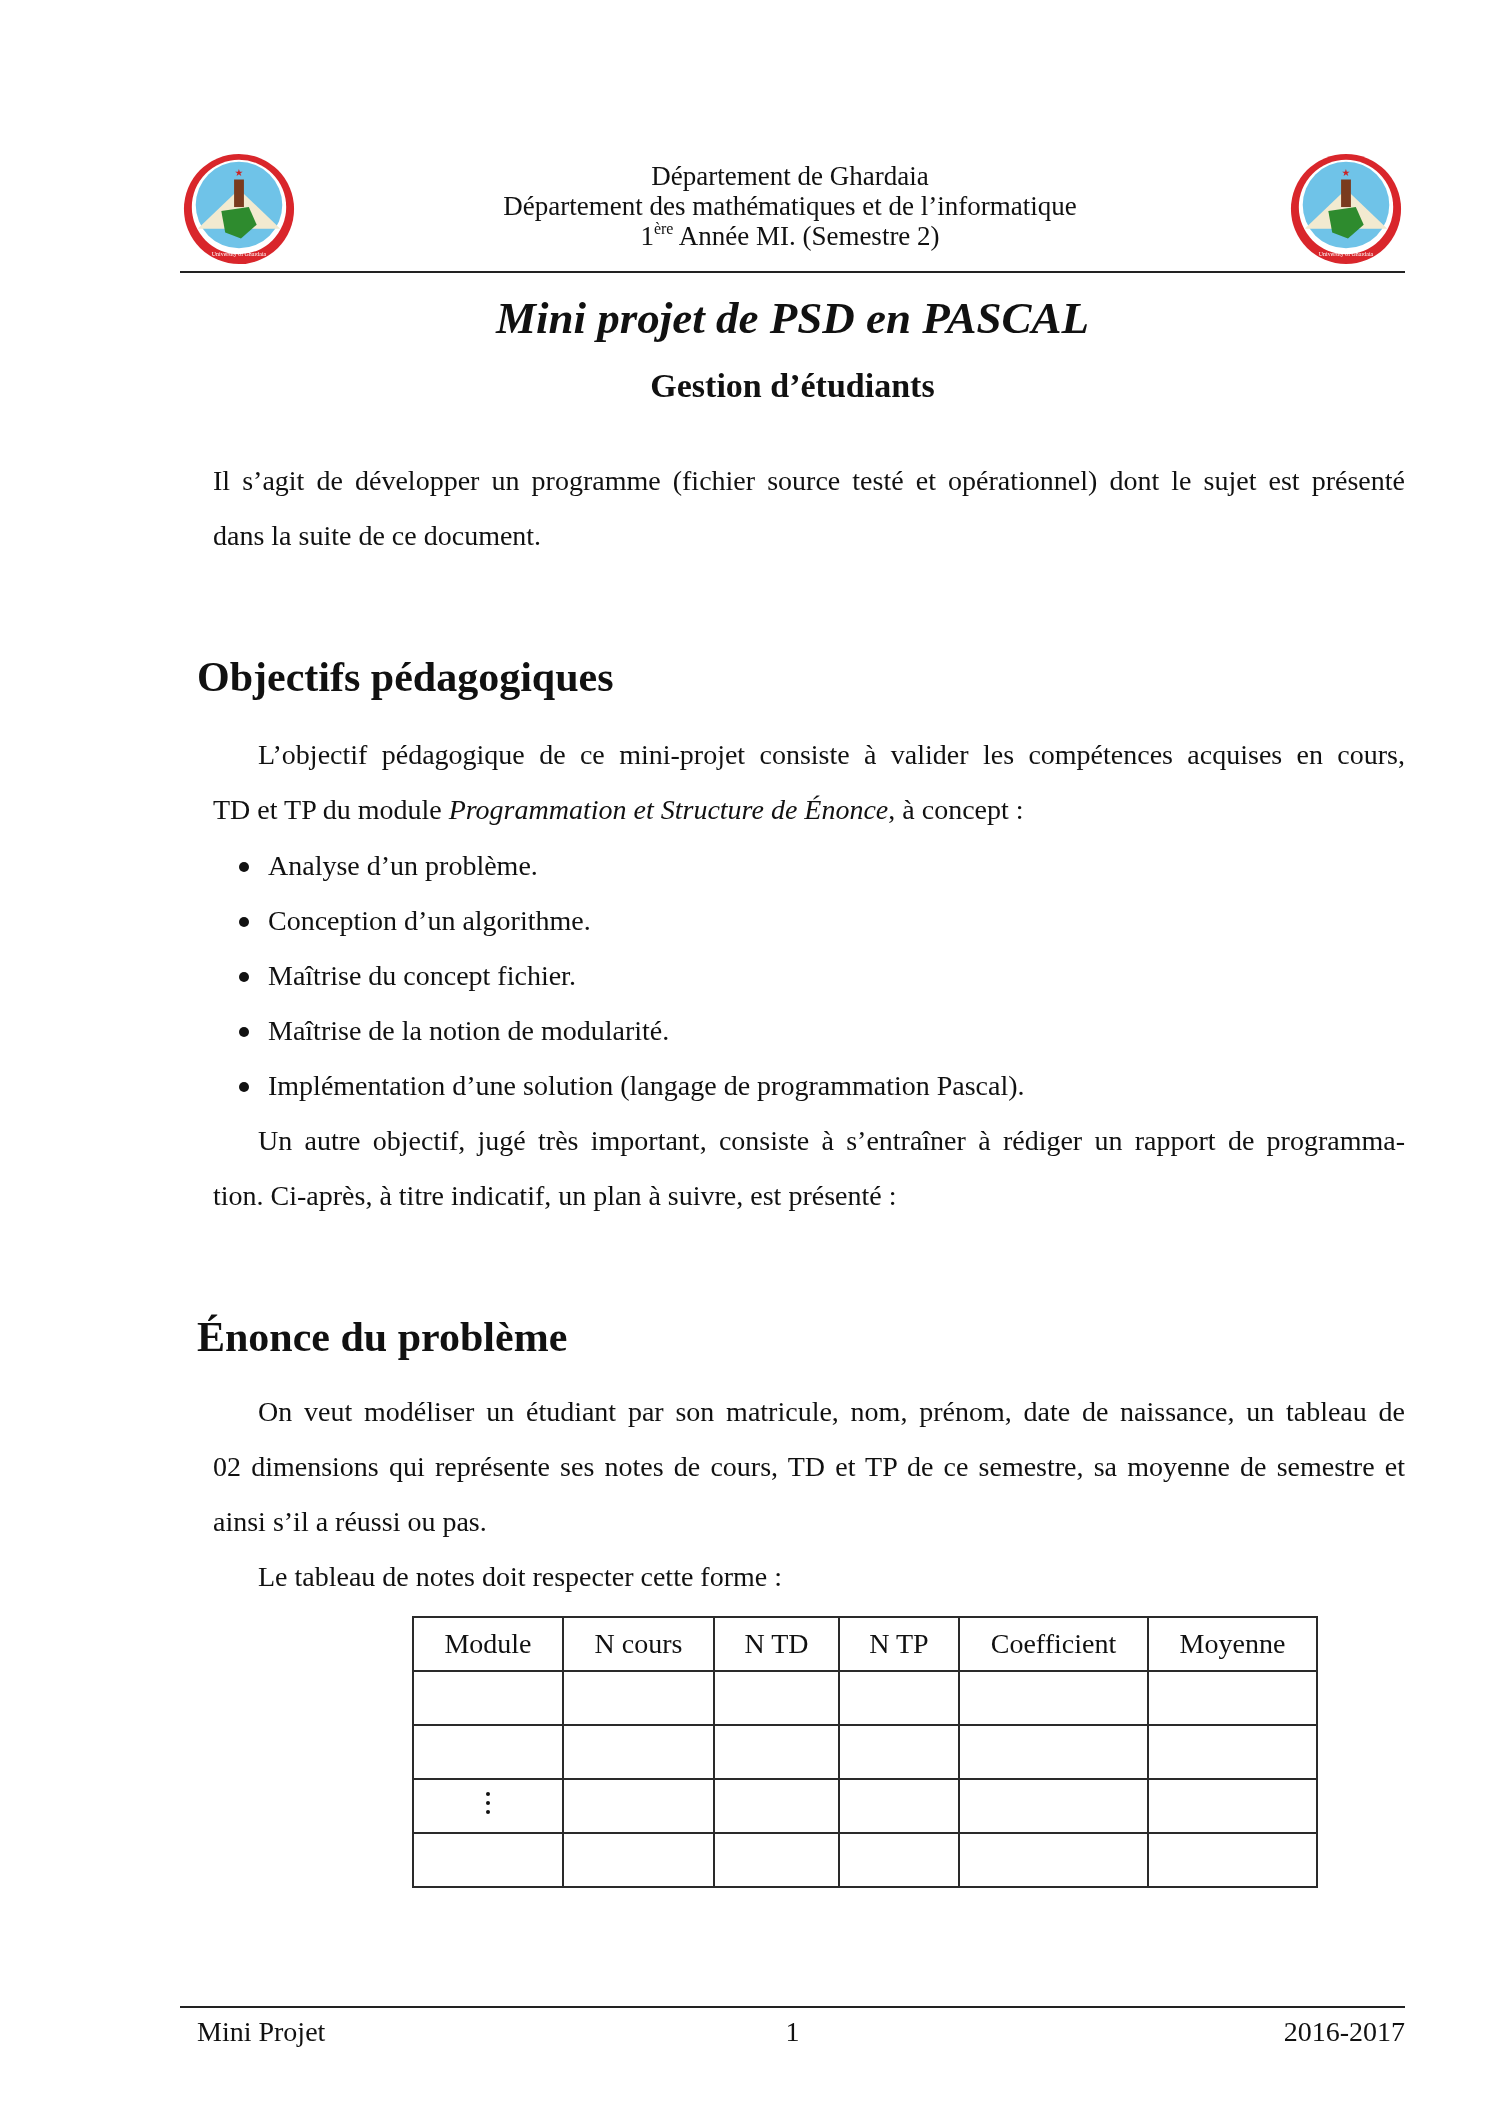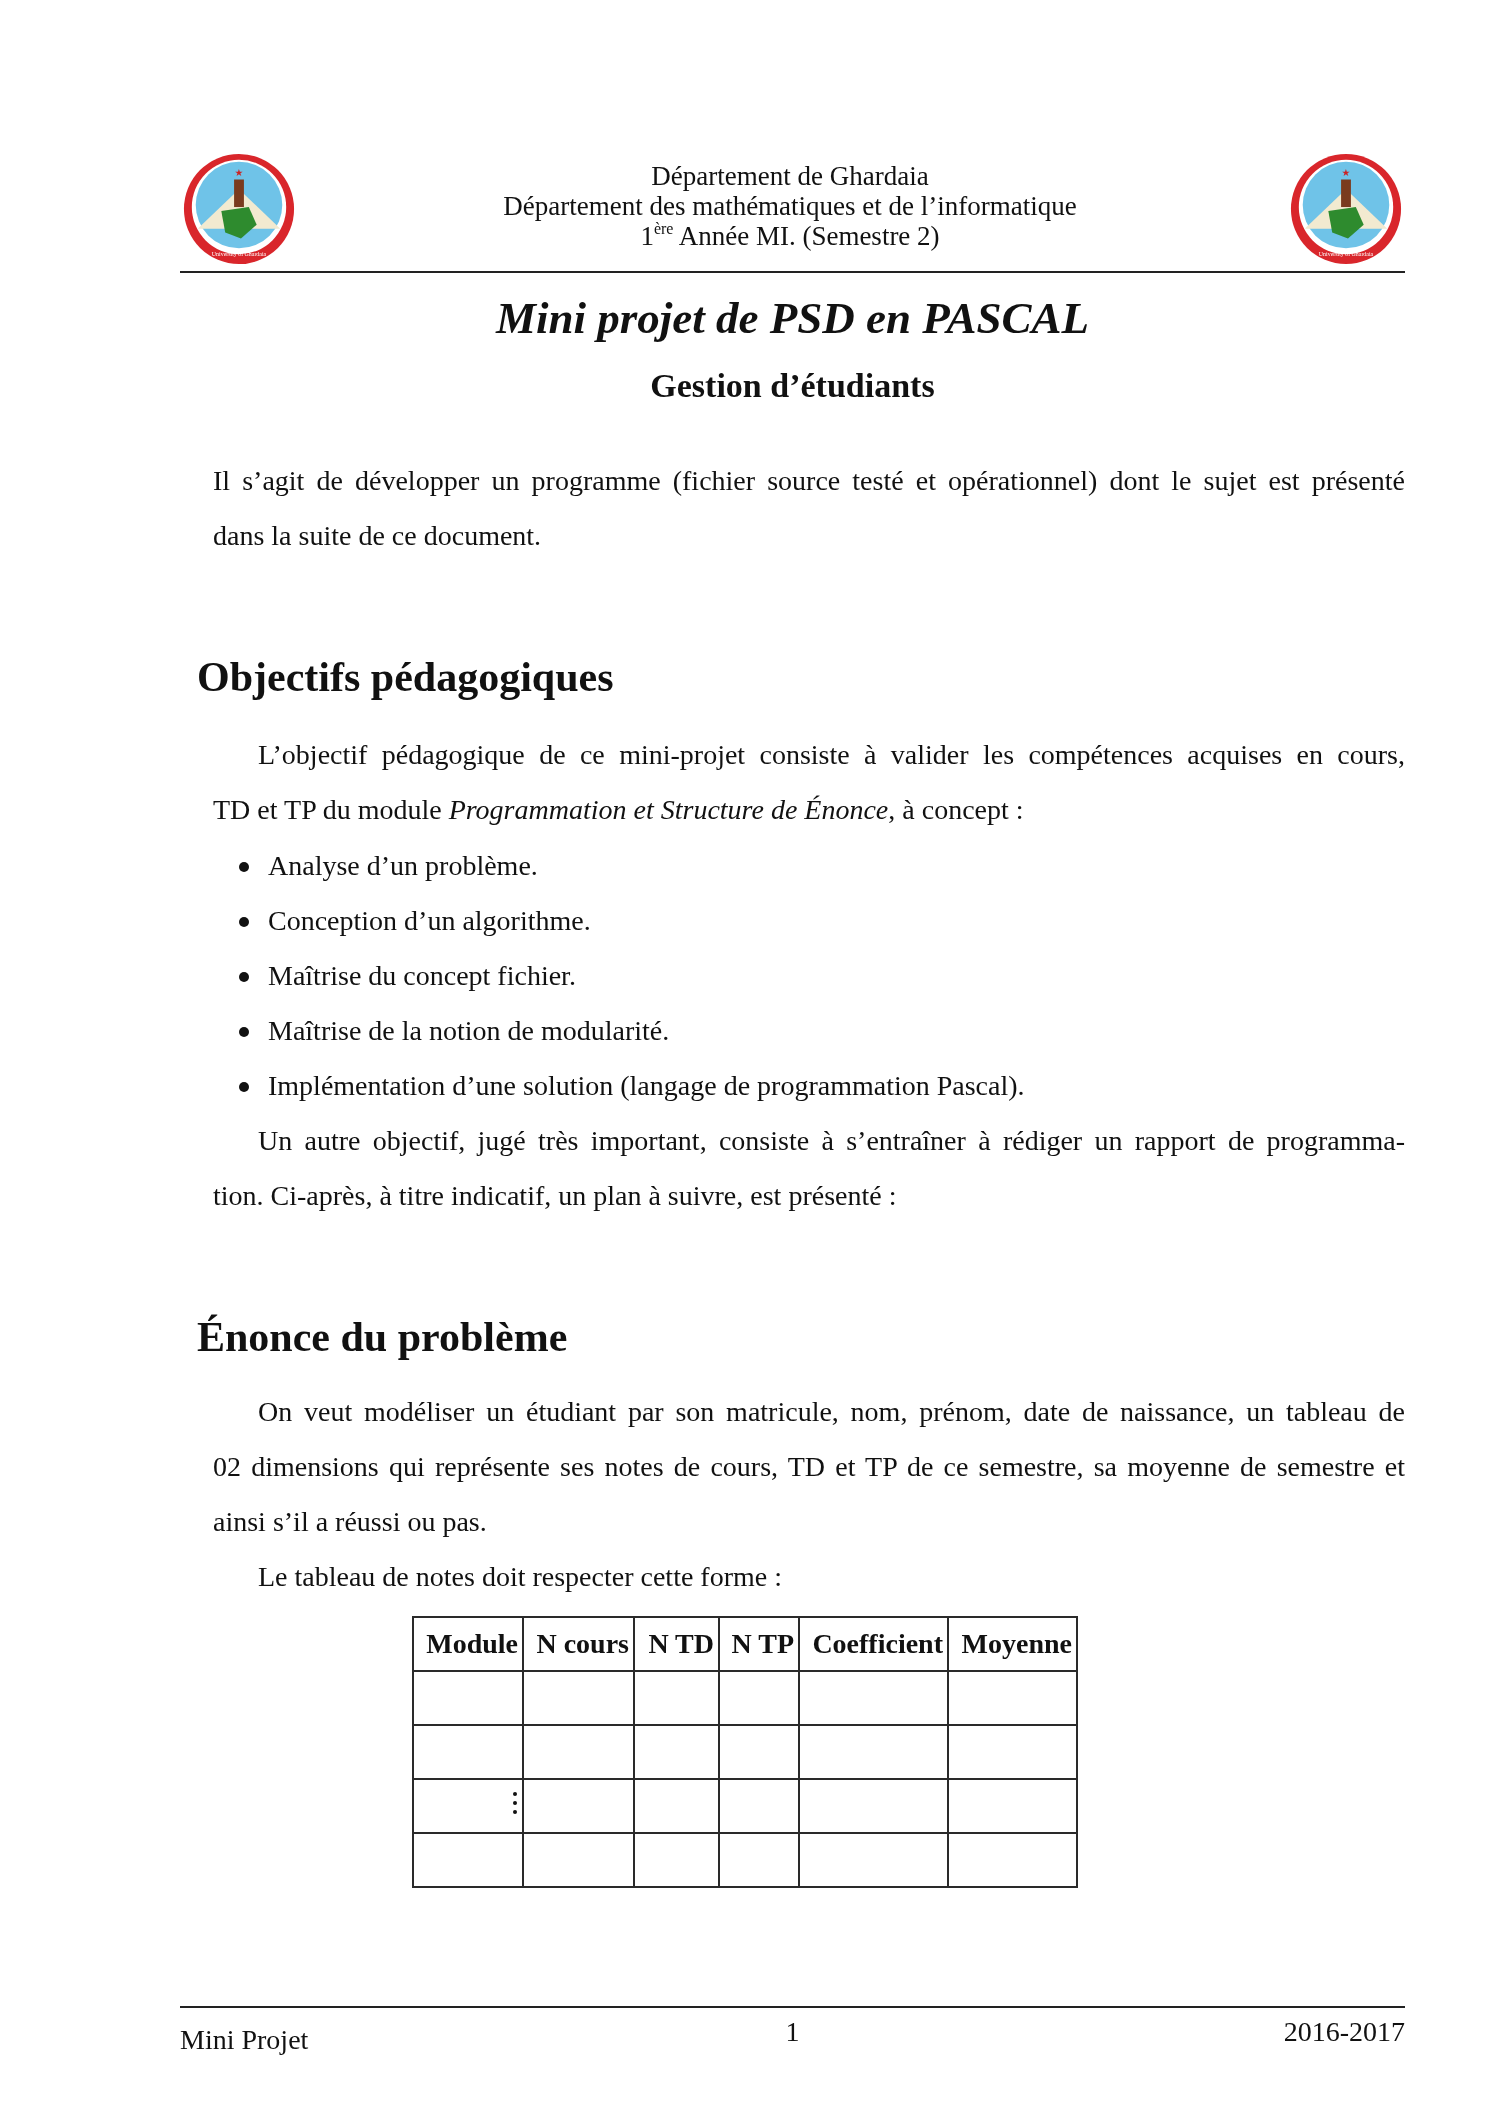--- a/index.html
+++ b/index.html
@@ -35,28 +35,28 @@
     .bullets { position: absolute; left: 232px; top: 838px; margin: 0; padding: 0; list-style: none; }
     .bullets li { position: relative; height: 55px; line-height: 55px; font-size: 28px; padding-left: 36px; white-space: nowrap; }
     .bullets li .dot {
       position: absolute; left: 7px; top: 24px; width: 10px; height: 10px; border-radius: 50%; background: #111;
     }
     table.notes {
       position: absolute; left: 412px; top: 1616px; border-collapse: collapse;
       font-size: 28px;
     }
     table.notes td, table.notes th {
-      border: 2px solid #2a2a2a; height: 52px; padding: 0 4px; font-weight: bold; text-align: right;
+      border: 2px solid #2a2a2a; height: 52px; padding: 0 24px; font-weight: normal; text-align: center;
     }
     .vdots { display: inline-block; width: 6px; }
     .vdots i { display: block; width: 4px; height: 4px; border-radius: 50%; background: #111; margin: 5px auto; }
     .footer {
       position: absolute; left: 180px; width: 1225px; top: 2014px; font-size: 28px; line-height: 36px;
     }
-    .footer .l { position: absolute; left: 0; margin-top: 8px; }
+    .footer .l { position: absolute; left: 17px; }
     .footer .c { position: absolute; left: 0; width: 100%; text-align: center; }
     .footer .r { position: absolute; right: 0; }
   </style>
 </head>
 <body>
 
 <svg class="logo" style="left:180px;top:150px;" viewBox="0 0 120 120">
   <circle cx="60" cy="60" r="56" fill="#d9262b"></circle>
   <circle cx="60" cy="58" r="48" fill="#ffffff"></circle>
   <circle cx="60" cy="56" r="44" fill="#6fc3e8"></circle>

